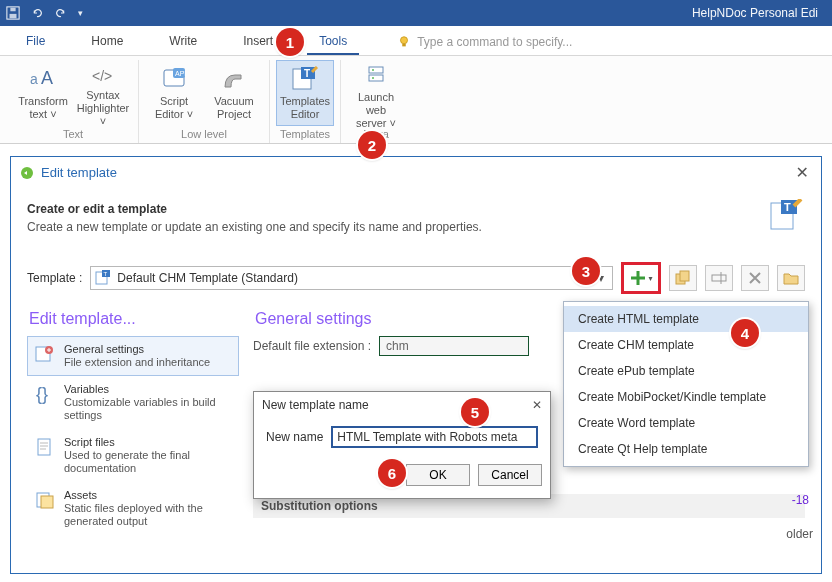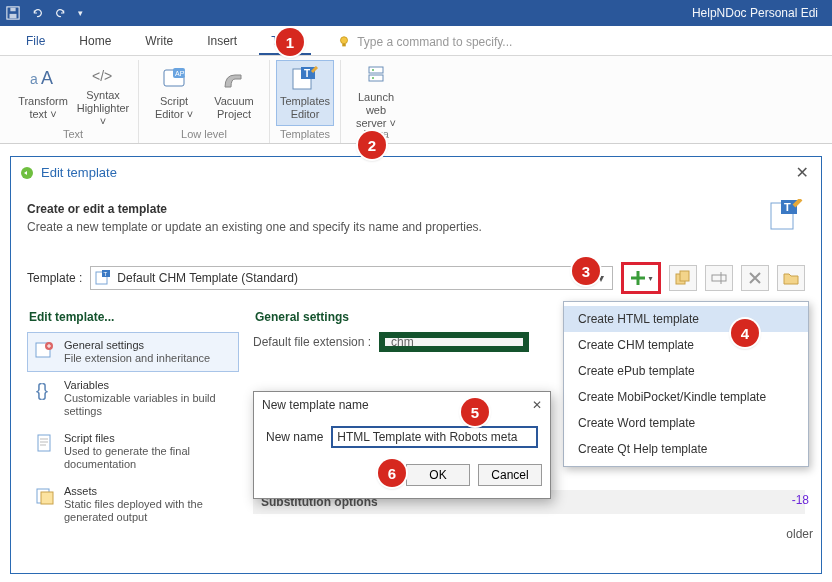--- a/index.html
+++ b/index.html
@@ -25,21 +25,21 @@
   }
   .titlebar-icons { display: flex; gap: 10px; align-items: center; }
   .titlebar-icons span { opacity: 0.9; }
   .titlebar-title { margin-left: auto; margin-right: 8px; opacity: .95; }
   .menubar {
     height: 30px;
     display: flex;
     align-items: flex-end;
     padding: 0 8px 0 14px;
     border-bottom: 1px solid #d7d7d7;
-    gap: 10px;
+    gap: 22px;
     background:#fff;
   }
   .menubar .tab {
     padding: 6px 12px 7px 12px;
     cursor: pointer;
     color: #444;
   }
   .menubar .tab.file { color:#2a579a; font-weight:normal; }
   .menubar .tab.active {
     color: #2a579a;
@@ -151,39 +151,39 @@
     cursor:pointer;
   }
   .tb-btn.highlight { border:3px solid #d23; width:40px; height:32px; background:#fff; }
   .body-cols {
     display: flex;
     gap: 14px;
     padding: 6px 16px 0 16px;
   }
   .left-col { width: 212px; }
   .right-col { flex:1; }
-  .section-title { font-weight:bold; color:#14532d; margin: 4px 0 8px 2px; font-size:12px;}
+  .section-title { font-weight:normal; color:#8b5cf6; margin: 4px 0 8px 2px; font-size:16px;}
   .side-item {
     display: flex;
     gap: 8px;
     padding: 6px 6px;
     border: 1px solid transparent;
     cursor:pointer;
   }
   .side-item.selected {
     background: #eef4fc;
     border: 1px solid #a8c4e8;
   }
   .side-item .sicon { width:22px; height:22px; flex-shrink:0; display:flex; align-items:center; justify-content:center;}
   .side-item .stext { font-size:11px; line-height:13px; color:#555;}
   .side-item .stext b { color:#333; font-weight:normal; display:block;}
   .gs-row { display:flex; align-items:center; gap:8px; margin:6px 0 12px 0; }
   .gs-row label { color:#555; font-size:12px;}
   .gs-input {
-    border:6px solid #14532d;
+    border:1px solid #14532d;
     height:20px;
     padding:0 6px;
     font-size:12px;
     width: 150px;
     background:#f5f5f5;
     color:#666;
   }
   .subhead { font-weight:bold; color:#555; margin-top:14px; font-size:12px;}
   .muted-line { color:#999; font-size:11px; margin-top:4px;}
   

